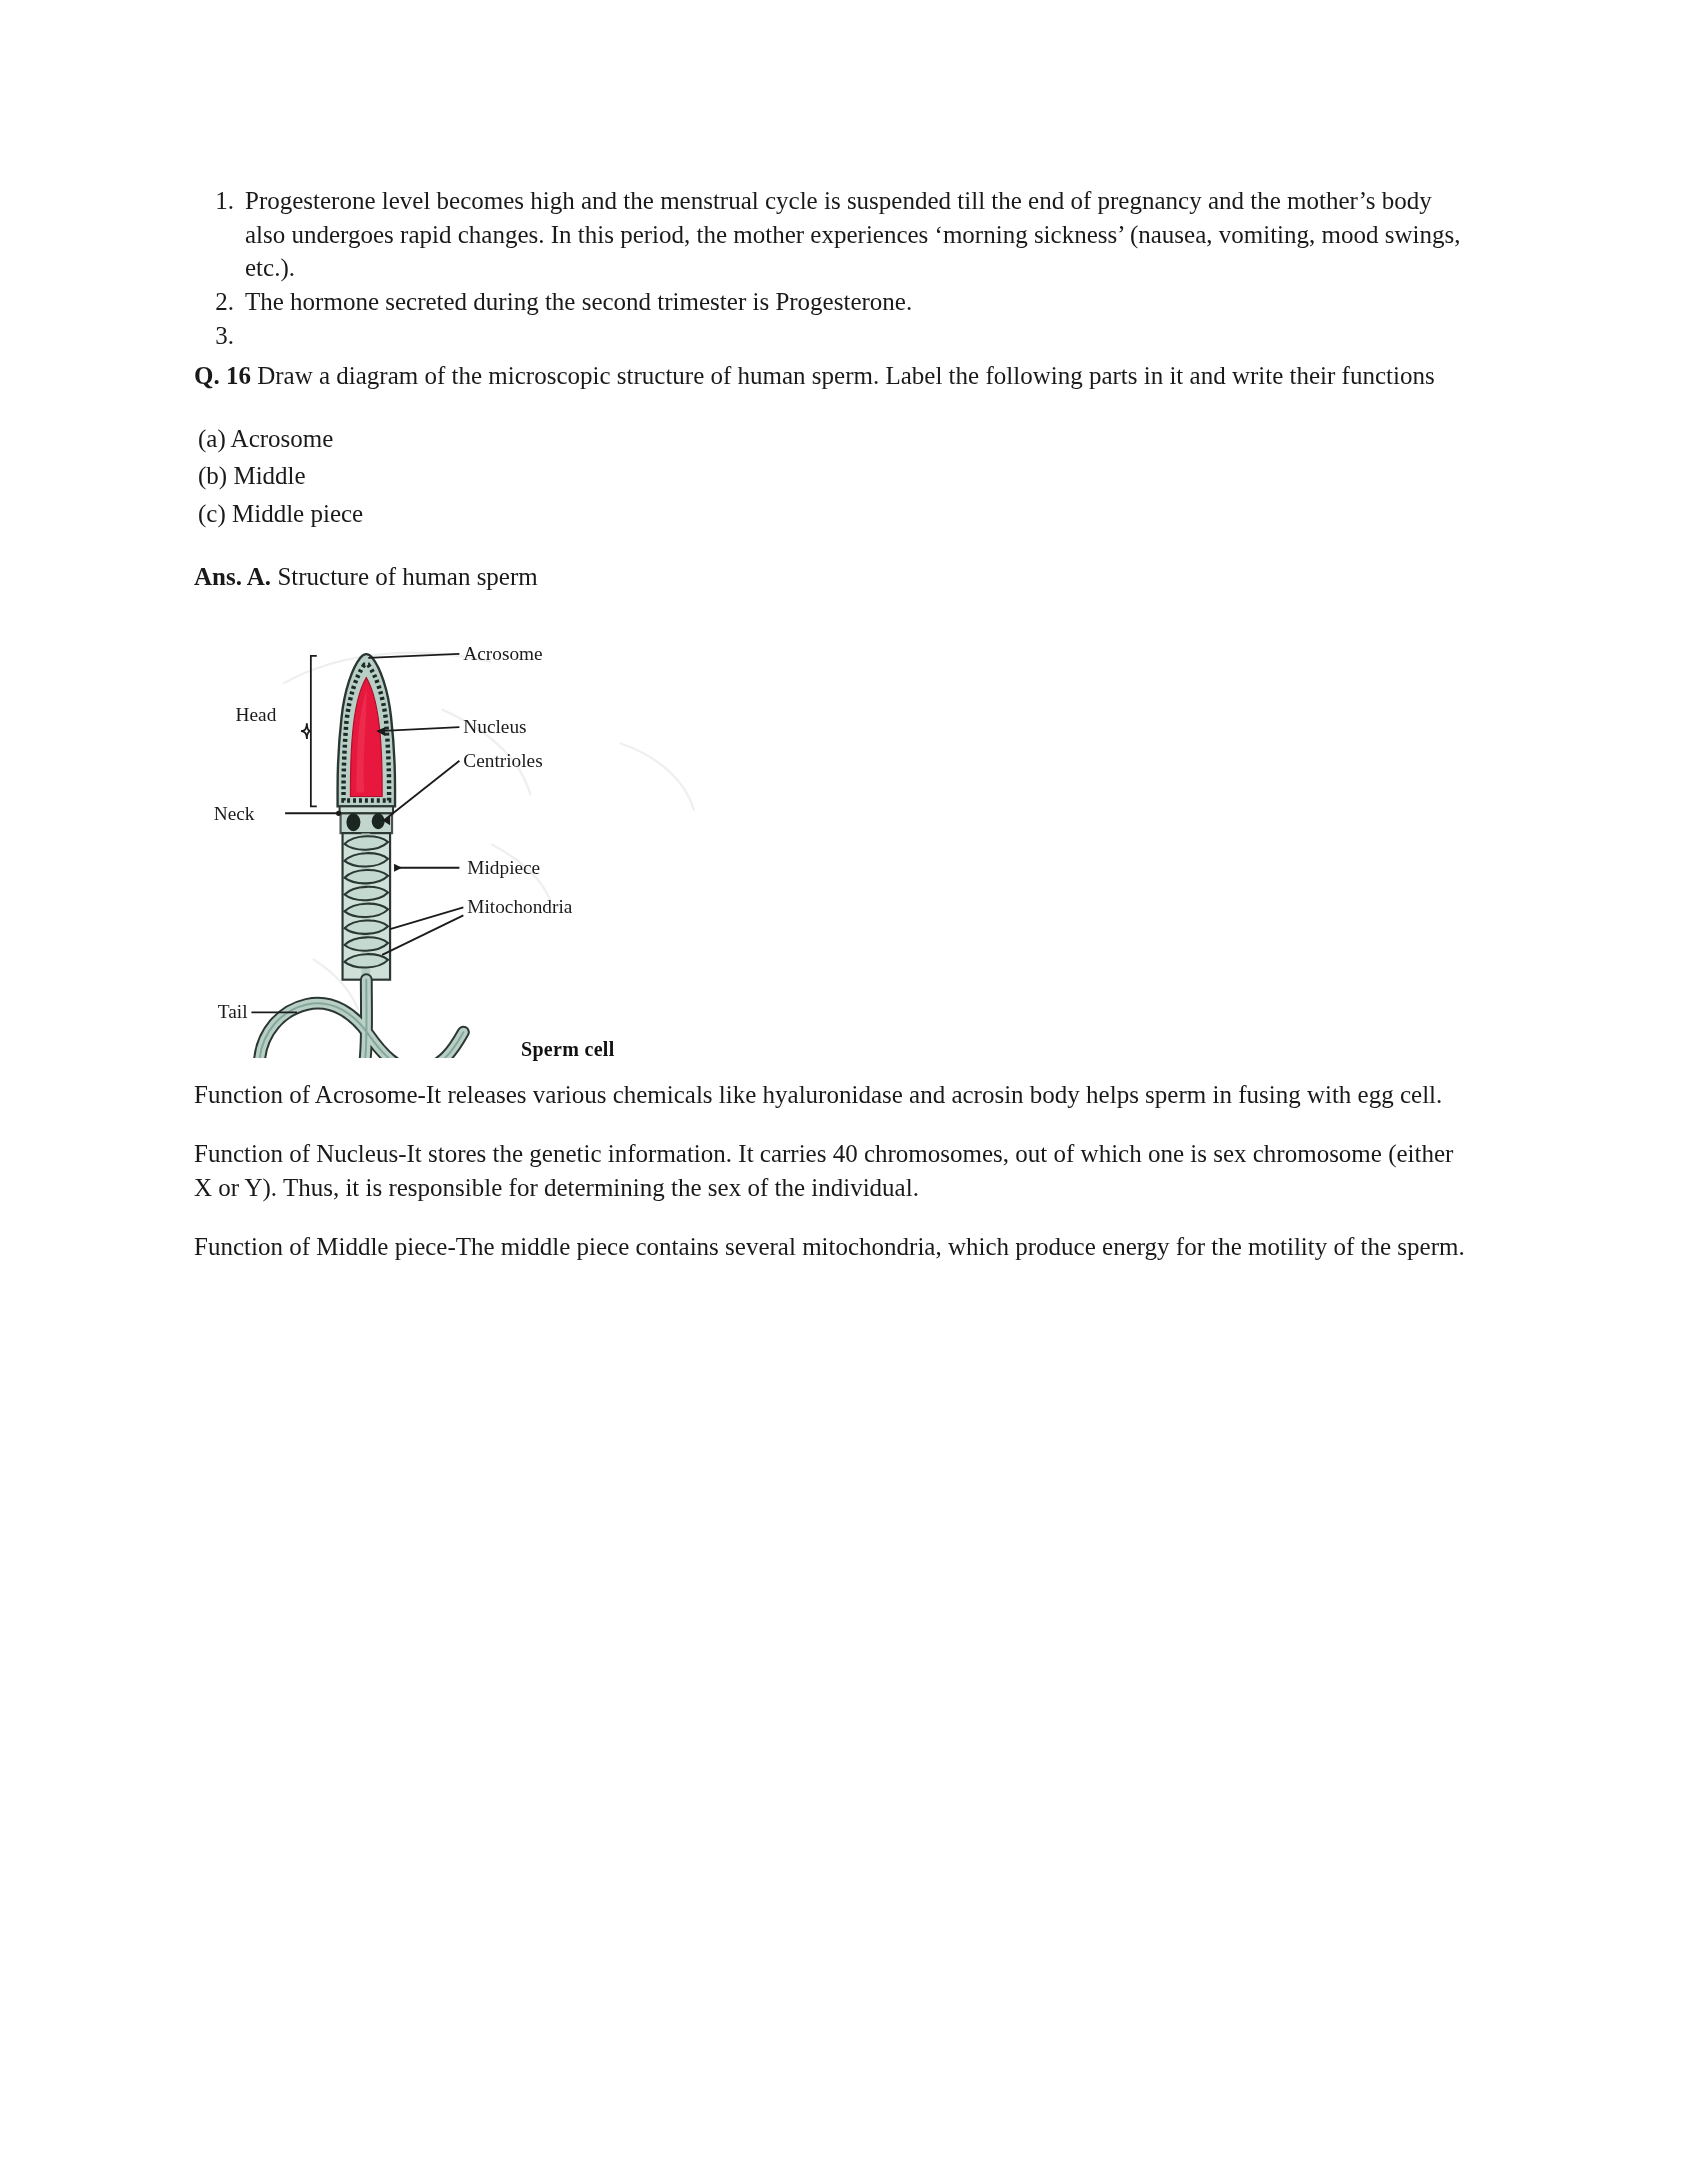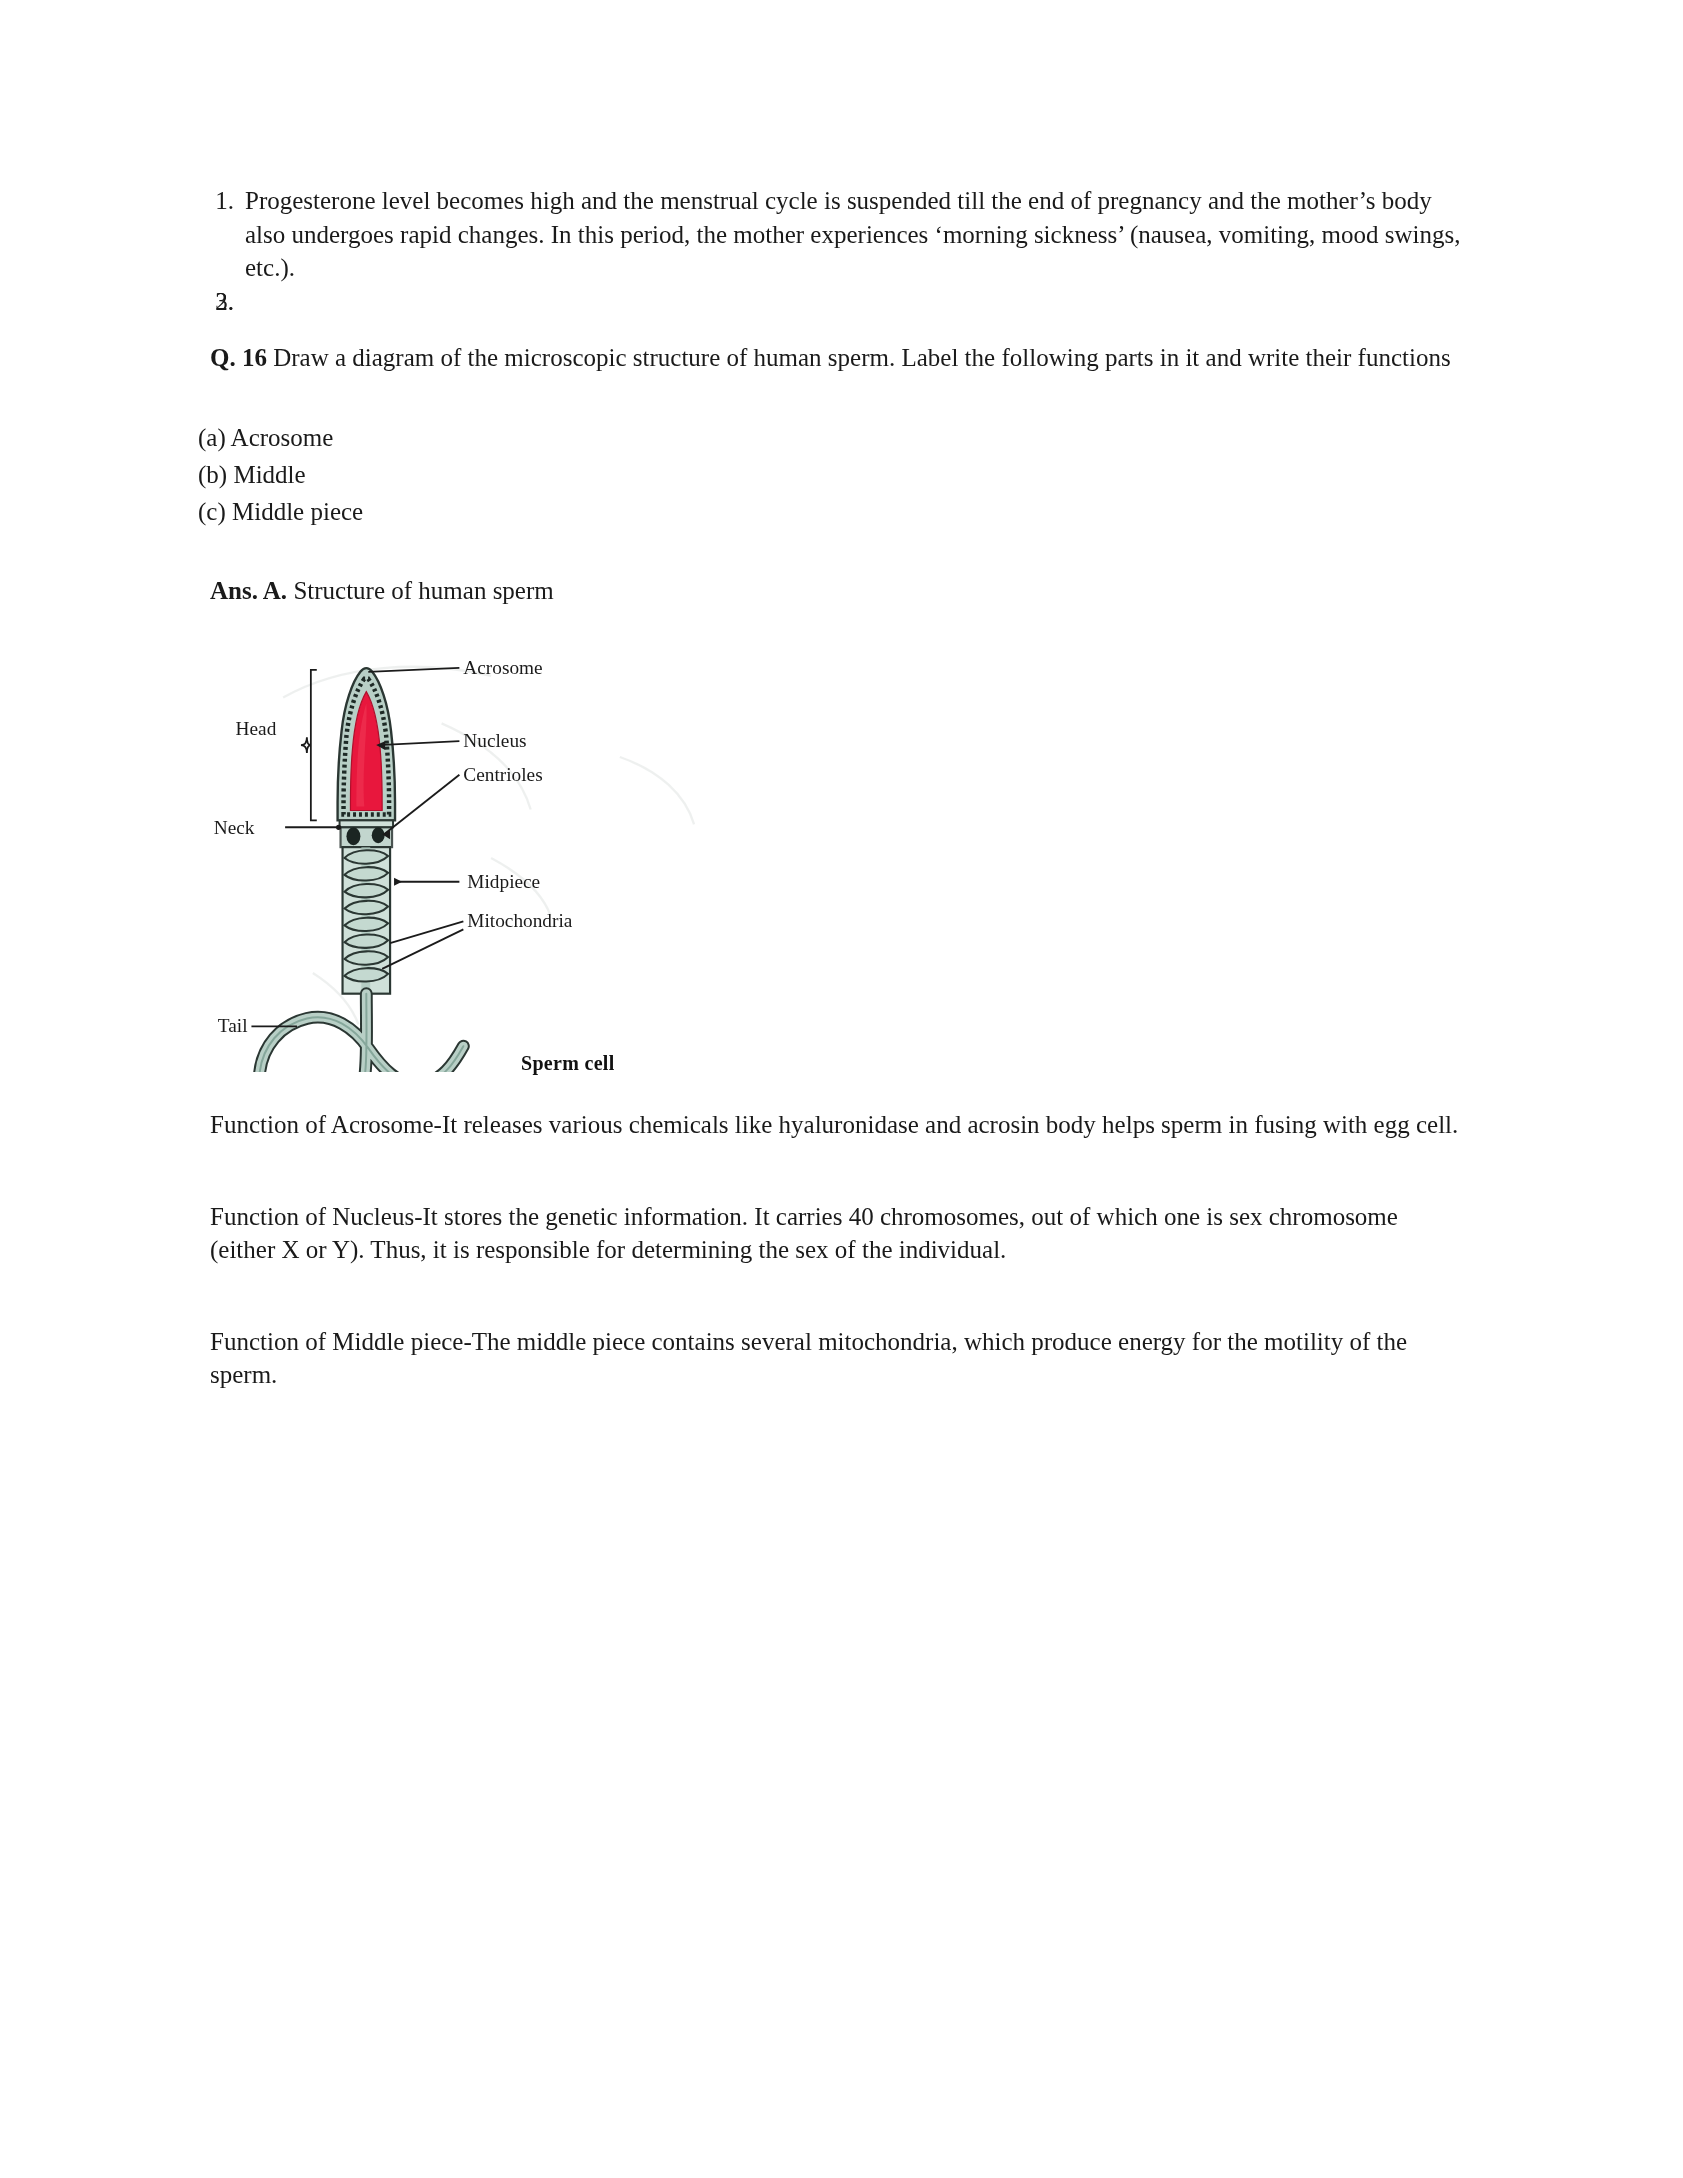--- a/index.html
+++ b/index.html
@@ -47,21 +47,21 @@
     top: 0;
     width: 40px;
     text-align: right;
     font-size: 25px;
   }
 
   
   p.para {
     font-size: 25px;
     line-height: 1.345;
-    margin: 16px;
+    margin: 0;
   }
   .gap-lg { height: 40px; }
   .gap-md { height: 26px; }
 
   .bold { font-weight: bold; }
 
   p.tight {
     font-size: 25px;
     line-height: 1.33;
     margin: 4px;
@@ -101,20 +101,21 @@
 <div class="page">
   <div class="content">
 
     <ol class="numbered">
       <li>
         <span class="num">1.</span>
         <span>Progesterone level becomes high and the menstrual cycle is suspended till the end of pregnancy and the mother’s body also undergoes rapid changes. In this period, the mother experiences ‘morning sickness’ (nausea, vomiting, mood swings, etc.).</span>
       </li>
       <li>
         <span class="num">2.</span>
+        <span>The hormone secreted during the second trimester is Progesterone.</span>
       </li>
       <li>
         <span class="num">3.</span>
       </li>
     </ol>
 
     <div class="gap-lg"></div>
 
     <p class="para"><span class="bold">Q. 16</span><span> Draw a diagram of the microscopic structure of human sperm. Label the following parts in it and write their functions</span></p>
 

